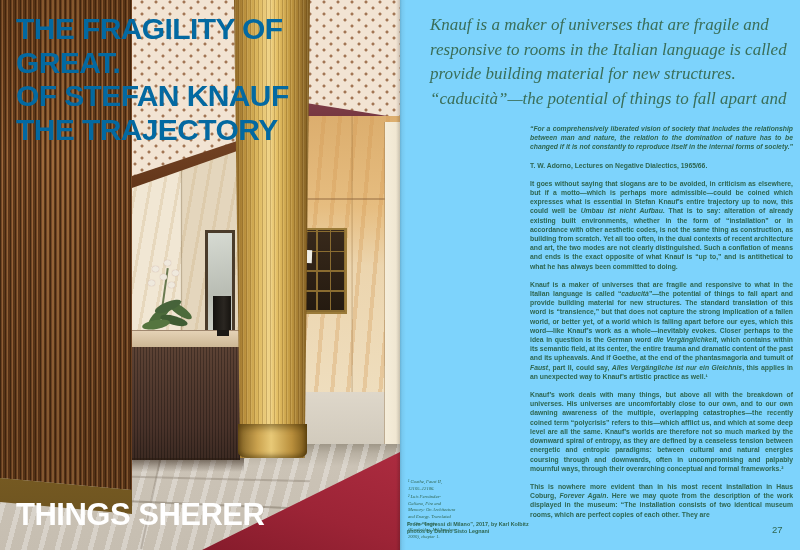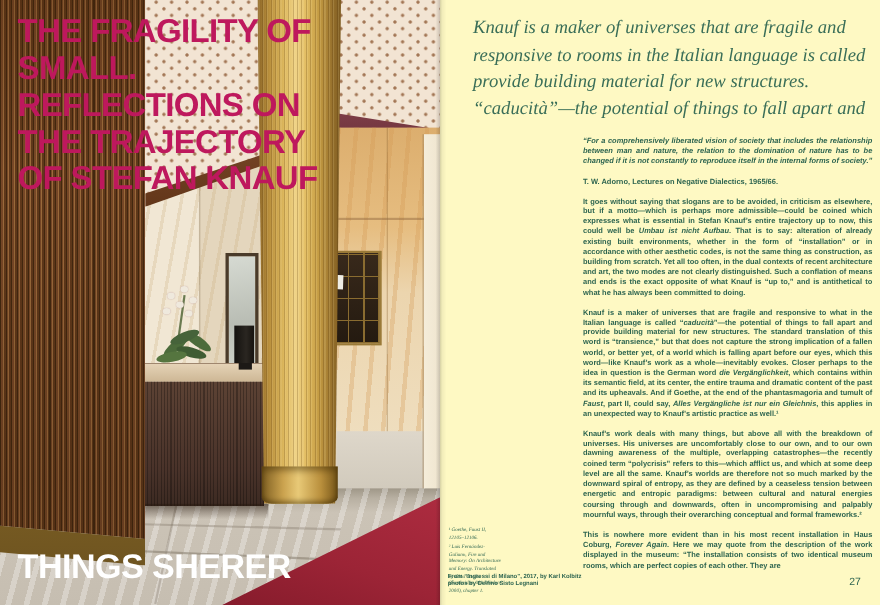--- a/index.html
+++ b/index.html
@@ -80,28 +80,28 @@
   .monitor-base{left:217px;top:330px;width:12px;height:6px;background:#1c1916;}
   .column{left:234px;top:0;width:76px;height:458px;
     clip-path:polygon(0 0,100% 0,93% 100%,8% 100%);
     background-image:
       repeating-linear-gradient(90deg, rgba(80,50,10,.22) 0 1px, rgba(255,240,190,.12) 1px 2px, rgba(0,0,0,0) 2px 4px),
       linear-gradient(90deg,#8a6426 0%,#b98f3c 14%,#ddb85e 32%,#f0d387 46%,#e2bd62 58%,#c39a42 74%,#96702c 90%,#7c5a20 100%);}
   .column-base{left:238px;top:424px;width:69px;height:34px;border-radius:0 0 10px 10px/0 0 6px 6px;
     background:linear-gradient(90deg,#7e5f22,#caa24e 28%,#e8c977 48%,#b98f3c 78%,#755518);
     box-shadow:inset 0 4px 6px rgba(60,40,0,.45), inset 0 -3px 4px rgba(50,35,0,.4);}
 
-  .photo-title{left:16px;top:12px;color:#be185d;font-weight:700;font-size:30px;line-height:33.5px;letter-spacing:-0.6px;white-space:nowrap;}
+  .photo-title{left:16px;top:12px;color:#0369a1;font-weight:700;font-size:30px;line-height:33.5px;letter-spacing:-0.6px;white-space:nowrap;}
   .photo-author{left:16px;top:497px;color:#ffffff;font-weight:700;font-size:31px;letter-spacing:-0.5px;white-space:nowrap;}
 
   .gutter{left:396px;top:0;width:10px;height:550px;
     background:linear-gradient(90deg,rgba(0,0,0,0),rgba(0,0,0,.16) 40%,rgba(0,0,0,.05) 60%,rgba(0,0,0,0));}
 
   
-  .page-right{position:absolute;left:400px;top:0;width:400px;height:550px;background:#fef9c3;}
+  .page-right{position:absolute;left:400px;top:0;width:400px;height:550px;background:#7dd3fc;}
   .intro{left:30px;top:13px;width:364px;color:#3a6e58;
     font-family:"Liberation Serif",serif;font-style:italic;font-size:17px;line-height:24.5px;}
   .body-col{left:130px;top:124px;width:263px;color:#2e6550;font-size:6.8px;line-height:9.2px;font-weight:700;}
   .body-col p{margin:0 0 9px 0;text-align:justify;}
   .epigraph{font-style:italic;}
   .adorno{text-align:left !important;}
   .footnotes{left:8px;top:479px;width:48px;color:#2e6550;
     font-family:"Liberation Serif",serif;font-style:italic;font-size:4.6px;line-height:6.6px;}
   .footnotes p{margin:0 0 2px 0;}
   .credit{left:7px;top:521px;color:#2e6550;font-size:5.4px;line-height:7px;font-weight:700;}
@@ -148,24 +148,23 @@
     </div>
     <div class="abs monitor-screen"></div>
     <div class="abs monitor-base"></div>
     <div class="abs column"></div>
     <div class="abs column-base"></div>
     <div class="abs wood-wall"></div>
     <div class="abs brass-kick"></div>
 
     <div class="abs photo-title">
       <div>THE FRAGILITY OF</div>
-      <div>SMALL.</div>
-      <div>REFLECTIONS ON</div>
+      <div>GREAT.</div>
+      <div>OF STEFAN KNAUF</div>
       <div>THE TRAJECTORY</div>
-      <div>OF STEFAN KNAUF</div>
     </div>
     <div class="abs photo-author">THINGS SHERER</div>
   </div>
 
   <div class="page-right">
     <div class="abs intro">
       <div>Knauf is a maker of universes that are fragile and</div>
       <div>responsive to rooms in the Italian language is called</div>
       <div>provide building material for new structures.</div>
       <div>“caducità”—the potential of things to fall apart and</div>

